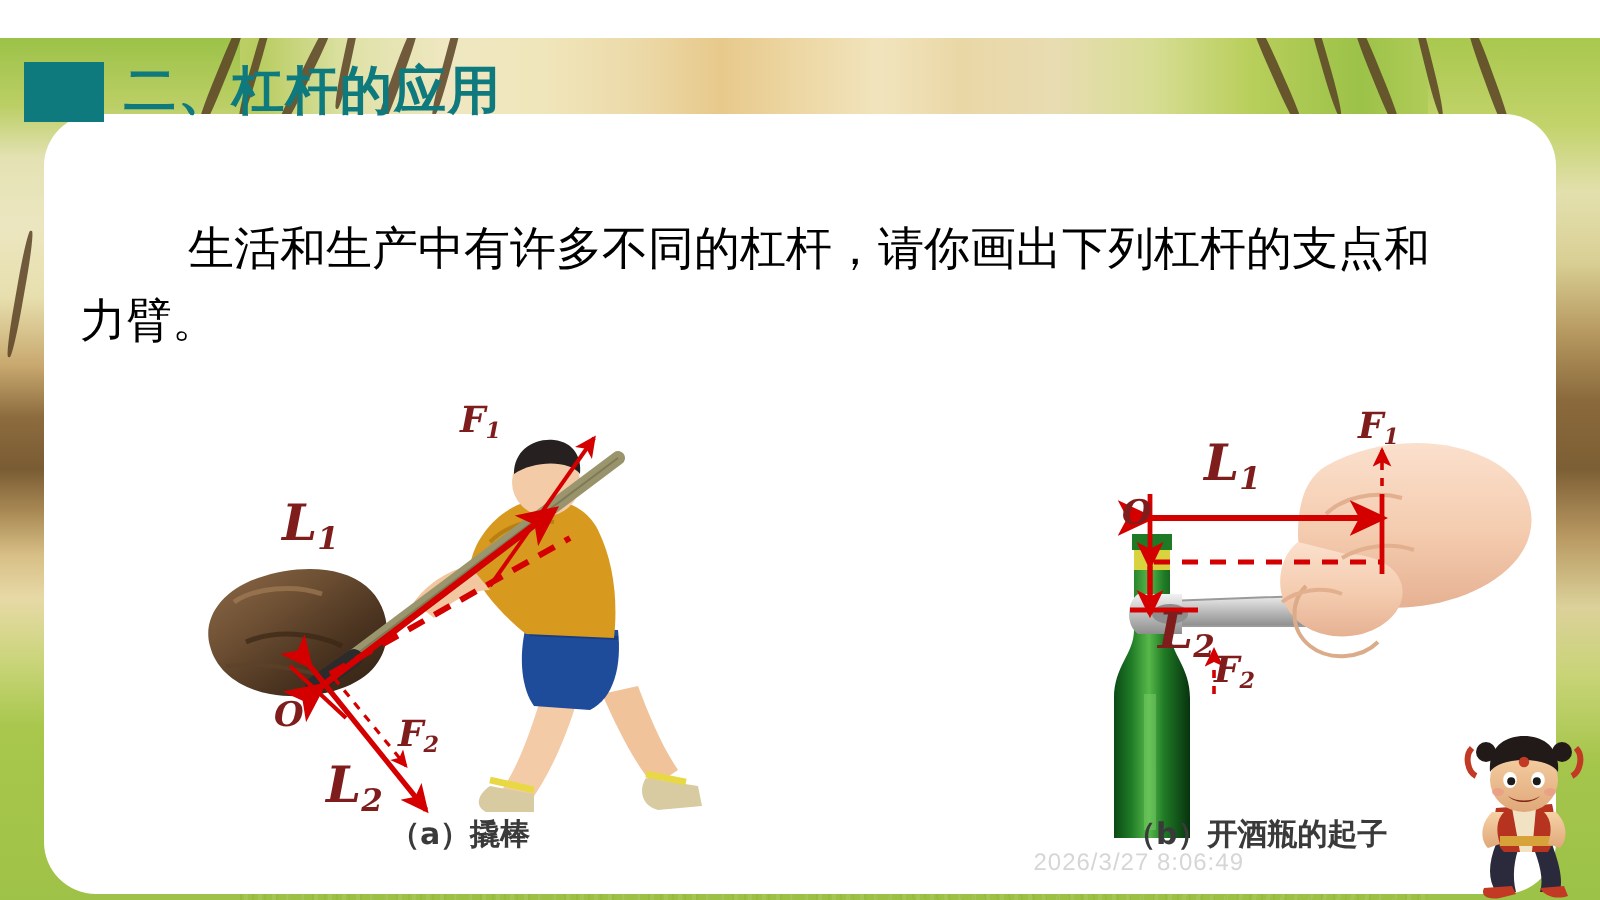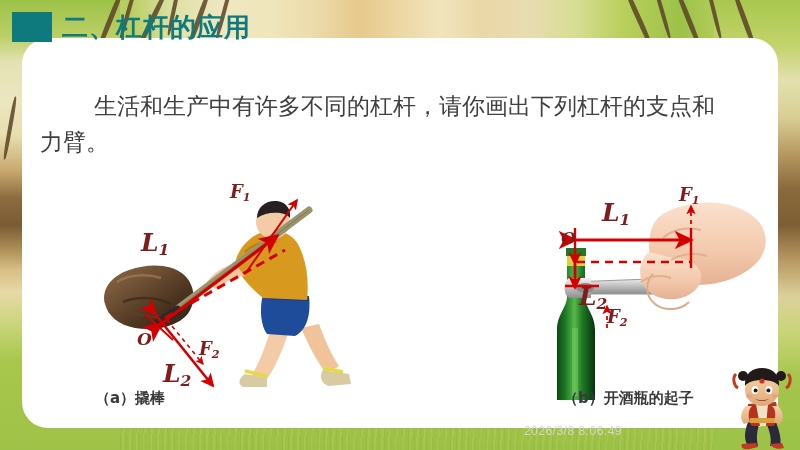--- a/index.html
+++ b/index.html
@@ -2,21 +2,21 @@
 <html><head>
 <meta charset="utf-8">
 <style>
   html,body{margin:0;padding:0;}
   body{
     width:800px;height:450px;overflow:hidden;position:relative;
     font-family:"Liberation Sans","DejaVu Sans",sans-serif;
   }
 
   
-  #slide{position:absolute;inset:0;overflow:hidden;background:#a7c64a;}
+  #slide{position:absolute;inset:0;overflow:hidden;background:#a7c64a;margin-top:19px;}
   .bg-grass{
     position:absolute;left:0;right:0;bottom:0;height:120px;
     background:linear-gradient(180deg,#b2cd52 0%,#a8c94a 40%,#9cc043 100%);
   }
   .bg-grass:after{
     content:"";position:absolute;inset:0;
     background:
       repeating-linear-gradient(92deg, rgba(255,255,255,.10) 0 2px, rgba(0,0,0,0) 2px 7px),
       repeating-linear-gradient(88deg, rgba(120,150,40,.18) 0 1px, rgba(0,0,0,0) 1px 6px);
     opacity:.8;
@@ -65,31 +65,31 @@
   .heading .bullet{width:40px;height:30px;background:#0f7a7e;display:block;}
   .heading .htext{
     font-size:26px;font-weight:bold;color:#0f7a7e;letter-spacing:1px;
     line-height:30px;white-space:nowrap;
     font-family:"DejaVu Sans","Liberation Sans",sans-serif;
   }
 
   
   .body-text{
     position:absolute;left:40px;top:88px;width:690px;
-    font-size:23px;line-height:36px;color:#404040;
+    font-size:23px;line-height:36px;color:#000000;
     font-family:"DejaVu Sans","Liberation Sans",sans-serif;
   }
   .body-text .indent{display:inline-block;width:54px;}
 
   
   .fig{position:absolute;}
   .fig-a{left:95px;top:178px;width:270px;height:230px;}
   .fig-b{left:545px;top:178px;width:240px;height:230px;}
   .fig-caption{
-    position:absolute;bottom:0;width:100%;
+    position:absolute;bottom:0;width:100%;text-align:center;
     font-size:15px;color:#3a3a3a;font-weight:bold;
     font-family:"DejaVu Sans","Liberation Sans",sans-serif;
   }
   .fig-b .fig-caption{text-align:left;padding-left:18px;}
 
   .art{position:absolute;inset:0;}
   .lbl{
     position:absolute;color:#7f1d1d;font-weight:bold;font-style:italic;
     font-family:"DejaVu Serif","Liberation Serif",serif;
     line-height:1;white-space:nowrap;
@@ -302,21 +302,21 @@
 
     <div class="lbl" style="left:57px;top:22px;font-size:25px;"><span>L</span><span class="sub">1</span></div>
     <div class="lbl blk" style="left:134px;top:8px;font-size:18px;"><span>F</span><span class="sub">1</span></div>
     <div class="lbl" style="left:34px;top:106px;font-size:25px;"><span>L</span><span class="sub">2</span></div>
     <div class="lbl blk" style="left:62px;top:130px;font-size:18px;"><span>F</span><span class="sub">2</span></div>
     <div class="lbl blk" style="left:16px;top:52px;font-size:17px;"><span>O</span></div>
 
     <div class="fig-caption">（b）开酒瓶的起子</div>
   </div>
 
-  <div class="watermark">2026/3/8 8:06:49</div>
+  <div class="watermark">2026/3/27 8:06:49</div>
 
   <svg class="mascot" viewBox="0 0 64 86">
     <defs>
       <linearGradient id="mskin" x1="0" y1="0" x2="0" y2="1">
         <stop offset="0%" stop-color="#f6d2a6"></stop>
         <stop offset="100%" stop-color="#e0a879"></stop>
       </linearGradient>
     </defs>
 
     <path d="M18,58 C14,68 14,76 18,82 L28,82 C26,74 27,66 30,58 Z" fill="#2a2a3c"></path>

